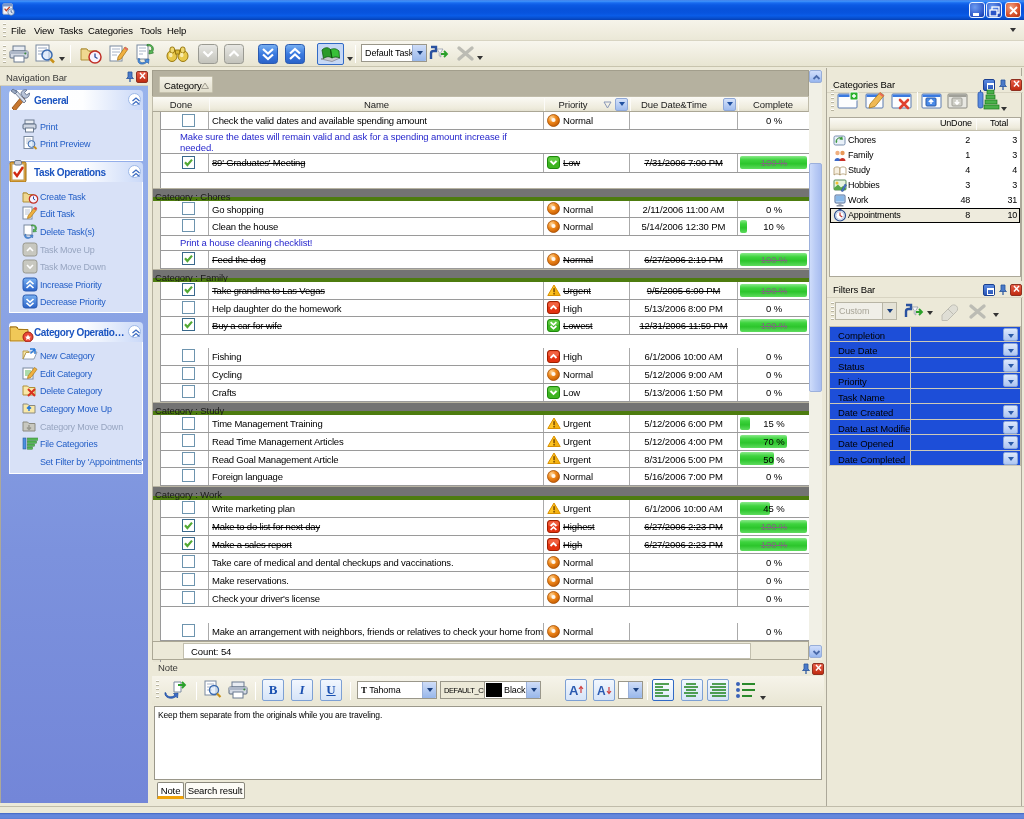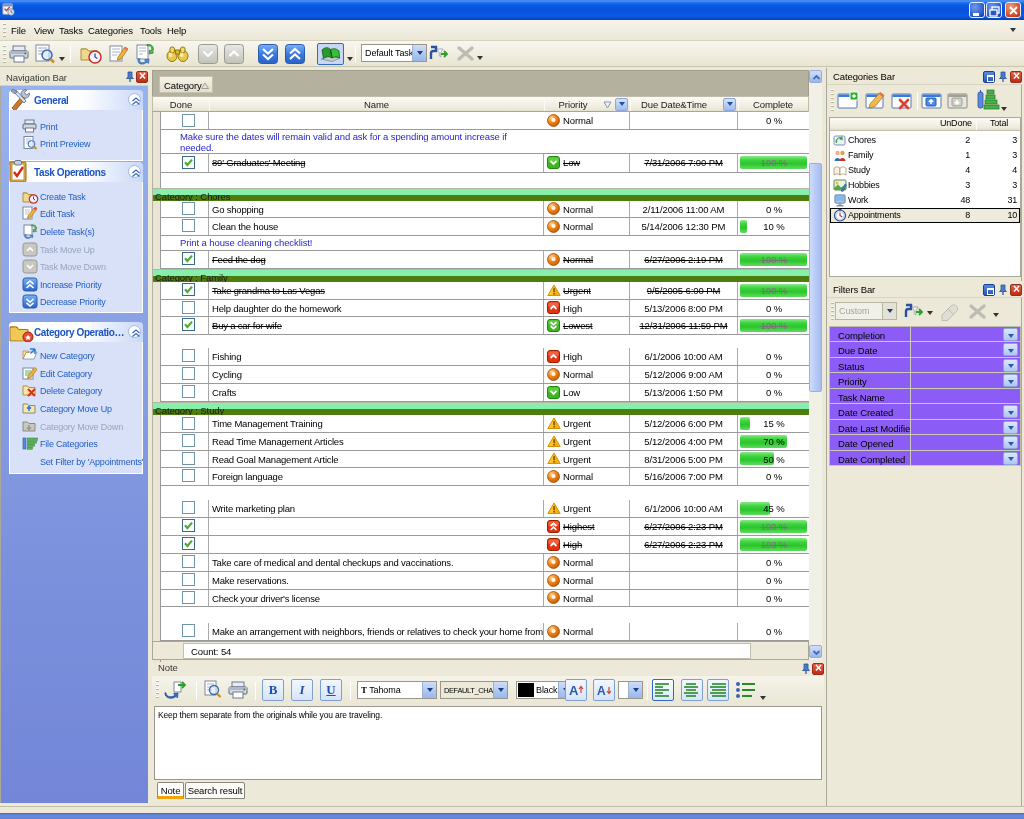--- a/index.html
+++ b/index.html
@@ -68,21 +68,21 @@
 .cpl{left:577px;width:72px}
 .cb{position:absolute;left:21px;top:50%;margin-top:-7px;width:13px;height:13px}
 .c-pri .pi{position:absolute;left:3px;top:50%;margin-top:-6.5px}
 .c-pri .prt{position:absolute;left:19px;top:3px}
 .strike,.strike .prt{text-decoration:line-through}
 .gbar{position:absolute;left:2px;top:50%;margin-top:-6.5px;height:13px;border-radius:2px;background:linear-gradient(180deg,#8ae98a 0%,#3ed43e 30%,#2cc52c 60%,#5edc5e 100%)}
 .bartext,.bartext-done{position:absolute;left:0;top:3px;width:100%;text-align:center}
 .bartext-done{color:#7a6f7a;text-decoration:line-through}
 .nrow{position:absolute;left:8px;width:649px;background:#fff;border-bottom:1px solid #9a9a9a}
 .ntext{position:absolute;left:19px;top:2px;color:#2626cc;line-height:10.5px}
-.grow{position:absolute;left:0px;width:657px;background:#86efac;border-bottom:6px solid #4d7c0f;border-top:1px solid #b8b4a2;color:#1a1a1a;padding:2px 0 0 2px;font-size:9.5px}
+.grow{position:absolute;left:0px;width:657px;background:#737373;border-bottom:4px solid #4d7c0f;border-top:1px solid #b8b4a2;color:#1a1a1a;padding:2px 0 0 2px;font-size:9.5px}
 #countrow{position:absolute;left:0;top:573px;width:657px;height:19px;background:#ece9d8;border:1px solid #aba795}
 #countbox{position:absolute;left:30px;top:1px;width:568px;height:16px;background:#fff;border:1px solid #c2bfae}
 #countbox span{position:absolute;left:7px;top:2px}
 
 #vsb{position:absolute;left:657px;top:2px;width:13px;height:590px;background:#f1f0e6}
 .sbtn{position:absolute;left:0;width:13px;height:13px;background:linear-gradient(180deg,#cfddfb,#b8cdf6 50%,#96b5ee);border:1px solid #98aed8;border-radius:2px}
 #vsb .thumb{position:absolute;left:0;top:93px;width:13px;height:229px;background:linear-gradient(90deg,#cedcfa,#b9cbf5 50%,#a8bdf0);border:1px solid #9cb0dc;border-radius:2px}
 
 #note{position:absolute;left:152px;top:662px;width:672px;height:144px;background:#ece9d8}
 #note .ptitle{position:absolute;left:0;top:0;width:100%;height:14px;background:#ece9d8}
@@ -100,21 +100,21 @@
 #cattools{position:absolute;left:0;top:17px;width:196px;height:31px}
 #catlist{position:absolute;left:2px;top:49px;width:192px;height:160px;background:#fff;border:1px solid #aca899;font-size:9px;letter-spacing:-0.2px}
 #cathead{position:absolute;left:0;top:0;width:100%;height:13px;background:linear-gradient(180deg,#fbfaf5,#eeebdc 80%,#e0ddcc);border-bottom:1px solid #c4c0ae}
 .crow{position:absolute;left:0;width:100%;height:15px}
 .crow .cic{position:absolute;left:3px;top:1px}
 .crow .cnm{position:absolute;left:18px;top:2px}
 .crow .n1{position:absolute;left:95px;width:45px;top:2px;text-align:right}
 .crow .n2{position:absolute;left:145px;width:42px;top:2px;text-align:right}
 #filters{position:absolute;left:0;top:213px;width:196px}
 #ftools{position:absolute;left:0;top:18px;width:196px;height:27px}
-#fgrid{position:absolute;left:2px;top:45px;width:192px;background:#8b5cf6;border:1px solid #c0bcaa;border-bottom:0}
+#fgrid{position:absolute;left:2px;top:45px;width:192px;background:#1d4ed8;border:1px solid #c0bcaa;border-bottom:0}
 .frow{position:relative;width:100%;height:15.45px;border-bottom:1px solid #cdc9b8}
 .frow .fl{position:absolute;left:8px;top:3px;white-space:nowrap;overflow:hidden;max-width:74px}
 .frow .fsep{position:absolute;left:80px;top:0;width:1px;height:100%;background:#cdc9b8}
 .frow .fv{position:absolute;right:2px;top:1px;width:15px;height:13px;background:linear-gradient(180deg,#dde8fc,#aec6f2);border:1px solid #8aa6da;border-radius:2px}
 .frow .fv:after{content:"";position:absolute;left:3.5px;top:4.5px;width:0;height:0;border-left:3.5px solid transparent;border-right:3.5px solid transparent;border-top:4.5px solid #2a5aa8}
 
 #bstrip{position:absolute;left:0;top:806px;width:1024px;height:7px;background:#ece9d8;border-top:1px solid #c0bcaa}
 #bblue{position:absolute;left:0;top:813px;width:1024px;height:6px;background:linear-gradient(180deg,#3f63c2 0%,#6487dc 30%,#6487dc 80%,#5a7bd0 100%)}
 </style></head><body>
 
@@ -521,20 +521,21 @@
    <span class="hc" style="left:585px;width:70px">Complete</span>
  </div>
  <div id="gridbody">
   <div class="indent"></div>
 <div class="trow" style="top:0.0px;height:18.0px">
 <div class="c-done">
           <span class="cb"><svg width="13" height="13" viewBox="0 0 13 13">
               <rect x="0.5" y="0.5" width="12" height="12" fill="#fff" stroke="#6d94ae"></rect>
             </svg></span>
         </div>
+<div class="c-name">Check the valid dates and available spending amount</div>
 <div class="c-pri">
           <svg class="pi" width="13" height="13" viewBox="0 0 13 13">
             <defs>
               <radialGradient id="gN" cx="0.35" cy="0.3" r="0.75">
                 <stop offset="0" stop-color="#ffd9a0"></stop>
                 <stop offset="0.45" stop-color="#f08a1d"></stop>
                 <stop offset="1" stop-color="#c55a00"></stop>
               </radialGradient>
             </defs>
             <circle cx="6.5" cy="6.5" r="6" fill="url(#gN)" stroke="#a34e00" stroke-width="0.8"></circle>
@@ -875,20 +876,21 @@
             <circle cx="6.5" cy="6.5" r="6" fill="url(#gN)" stroke="#a34e00" stroke-width="0.8"></circle>
             <circle cx="6.5" cy="6" r="2.1" fill="#fff" opacity="0.9"></circle>
           </svg>
           <span class="prt">Normal</span>
         </div>
 <div class="c-due">5/16/2006 7:00 PM</div>
 <div class="cpl">
           <div class="bartext">0 %</div>
         </div>
 </div>
+<div class="grow" style="top:373.5px;height:14.0px">Category : Work</div>
 <div class="trow" style="top:387.5px;height:18.0px">
 <div class="c-done">
           <span class="cb"><svg width="13" height="13" viewBox="0 0 13 13">
               <rect x="0.5" y="0.5" width="12" height="12" fill="#fff" stroke="#6d94ae"></rect>
             </svg></span>
         </div>
 <div class="c-name">Write marketing plan</div>
 <div class="c-pri">
           <svg class="pi" width="14" height="13" viewBox="0 0 14 13">
             <path d="M7 1 L13.2 11.5 L0.8 11.5 Z" fill="#ffc524" stroke="#d88f00" stroke-width="1"></path>
@@ -904,20 +906,21 @@
           <div class="bartext">45 %</div>
         </div>
 </div>
 <div class="trow" style="top:405.5px;height:18.0px">
 <div class="c-done">
           <span class="cb"><svg width="13" height="13" viewBox="0 0 13 13">
               <rect x="0.5" y="0.5" width="12" height="12" fill="#fff" stroke="#39698c"></rect>
               <path d="M3 6.2 L5.4 9 L10 3.6" fill="none" stroke="#53a934" stroke-width="2.2"></path>
             </svg></span>
         </div>
+<div class="c-name strike">Make to do list for next day</div>
 <div class="c-pri strike">
           <svg class="pi" width="13" height="13" viewBox="0 0 13 13">
             <rect x="0.5" y="0.5" width="12" height="12" rx="2.5" fill="#e33210" stroke="#9e1f00"></rect>
             <rect x="1.2" y="1.2" width="10.6" height="5" rx="2" fill="#ff8f70" opacity="0.5"></rect>
             <path d="M3.6 6 L6.5 3.4 L9.4 6 M3.6 9.8 L6.5 7.2 L9.4 9.8" fill="none" stroke="#fff" stroke-width="1.7"></path>
           </svg>
           <span class="prt">Highest</span>
         </div>
 <div class="c-due strike">6/27/2006 2:23 PM</div>
 <div class="cpl">
@@ -925,20 +928,21 @@
           <div class="bartext-done">100 %</div>
         </div>
 </div>
 <div class="trow" style="top:423.5px;height:18.0px">
 <div class="c-done">
           <span class="cb"><svg width="13" height="13" viewBox="0 0 13 13">
               <rect x="0.5" y="0.5" width="12" height="12" fill="#fff" stroke="#39698c"></rect>
               <path d="M3 6.2 L5.4 9 L10 3.6" fill="none" stroke="#53a934" stroke-width="2.2"></path>
             </svg></span>
         </div>
+<div class="c-name strike">Make a sales report </div>
 <div class="c-pri strike">
           <svg class="pi" width="13" height="13" viewBox="0 0 13 13">
             <rect x="0.5" y="0.5" width="12" height="12" rx="2.5" fill="#e33210" stroke="#9e1f00"></rect>
             <rect x="1.2" y="1.2" width="10.6" height="5" rx="2" fill="#ff8f70" opacity="0.5"></rect>
             <path d="M3.5 8 L6.5 5 L9.5 8" fill="none" stroke="#fff" stroke-width="1.8"></path>
           </svg>
           <span class="prt">High</span>
         </div>
 <div class="c-due strike">6/27/2006 2:23 PM</div>
 <div class="cpl">
@@ -1103,21 +1107,21 @@
 <span class="nbtn" style="left:168px"><span class="bl" style="font-family:'Liberation Serif',serif;text-decoration:underline">U</span></span>
 <span class="tsep" style="left:198px;top:6px;height:18px"></span>
 <div class="combo" style="left:205px;top:5px;width:80px">
         <span class="ctext"><b style="font-family:'Liberation Serif',serif">T</b> Tahoma</span>
         <span class="ca"></span>
       </div>
 <div class="combo" style="left:288px;top:5px;width:68px;background:#ece9d8">
         <span class="ctext" style="font-size:7.5px;letter-spacing:-0.4px;top:4px">DEFAULT_CHAR</span>
         <span class="ca"></span>
       </div>
-<div class="combo" style="left:364px;top:5px;width:57px">
+<div class="combo" style="left:332px;top:5px;width:57px">
         <span style="position:absolute;left:1px;top:1px;width:16px;height:14px;background:#000"></span>
         <span class="ctext" style="left:19px">Black</span>
         <span class="ca"></span>
       </div>
 <span class="nbtn" style="left:413px"><svg width="20" height="20" viewBox="0 0 20 20">
           <text x="3" y="15" font-size="13" font-weight="bold" fill="#2a5ab0" font-family="Liberation Sans">A</text>
           <path d="M15 13 V7 M13 9 L15 6.5 L17 9" stroke="#d04040" stroke-width="1.2" fill="none"></path>
         </svg></span>
 <span class="nbtn" style="left:441px"><svg width="20" height="20" viewBox="0 0 20 20">
           <text x="3" y="15" font-size="12" font-weight="bold" fill="#2a5ab0" font-family="Liberation Sans">A</text>
@@ -1161,21 +1165,21 @@
 <span style="position:absolute;left:608px;top:20px;width:0;height:0;border-left:3px solid transparent;border-right:3px solid transparent;border-top:4px solid #333"></span>
 </div>
  <div id="ntext">Keep them separate from the originals while you are traveling.</div>
  <div id="ntabs">
   <span class="tab active" style="left:5px;width:27px;line-height:15px">Note</span>
   <span class="tab" style="left:33px;width:60px;line-height:15px">Search result</span>
  </div>
 </div>
 
 <div id="right">
- <div class="rtitle" style="top:0">
+ <div class="rtitle" style="top:8px">
       <span class="pt-text">Categories Bar</span>
   <span class="pmax" style="left:156px"></span>
   <svg class="pin" style="left:170px" width="12" height="12" viewBox="0 0 12 12">
         <path d="M4 1 L8 1 L8 6 L9.5 7.5 L2.5 7.5 L4 6 Z" fill="#4a7ac8" stroke="#26539c" stroke-width="0.8"></path>
         <line x1="6" y1="7.5" x2="6" y2="11" stroke="#26539c" stroke-width="1.2"></line>
       </svg>
   <span class="pclose" style="left:183px"></span>
  </div>
  <div id="cattools">
       <span class="grip" style="left:4px;top:4px;height:22px"></span>

